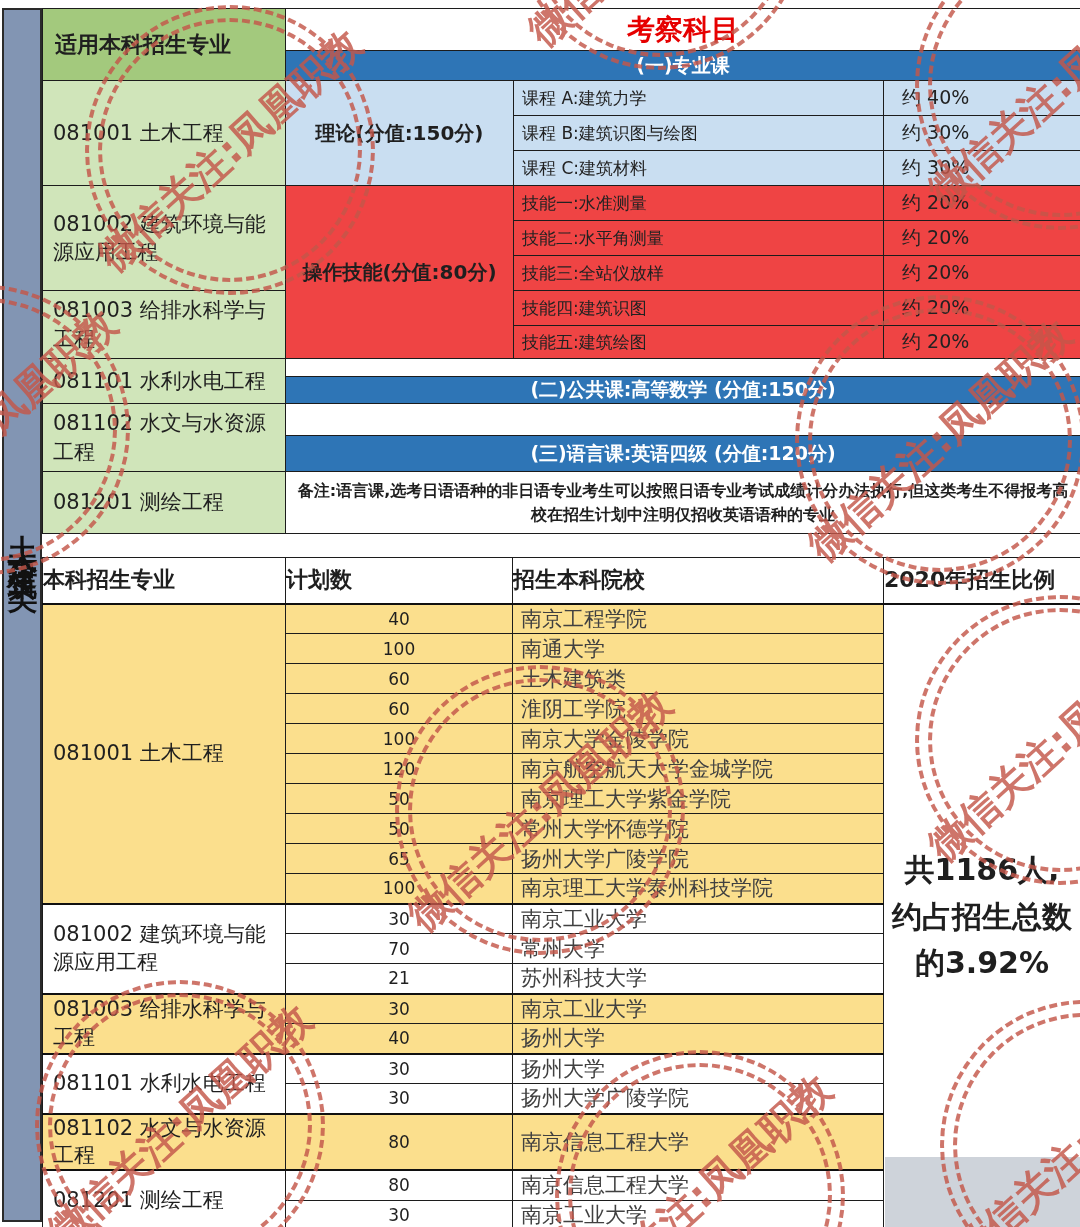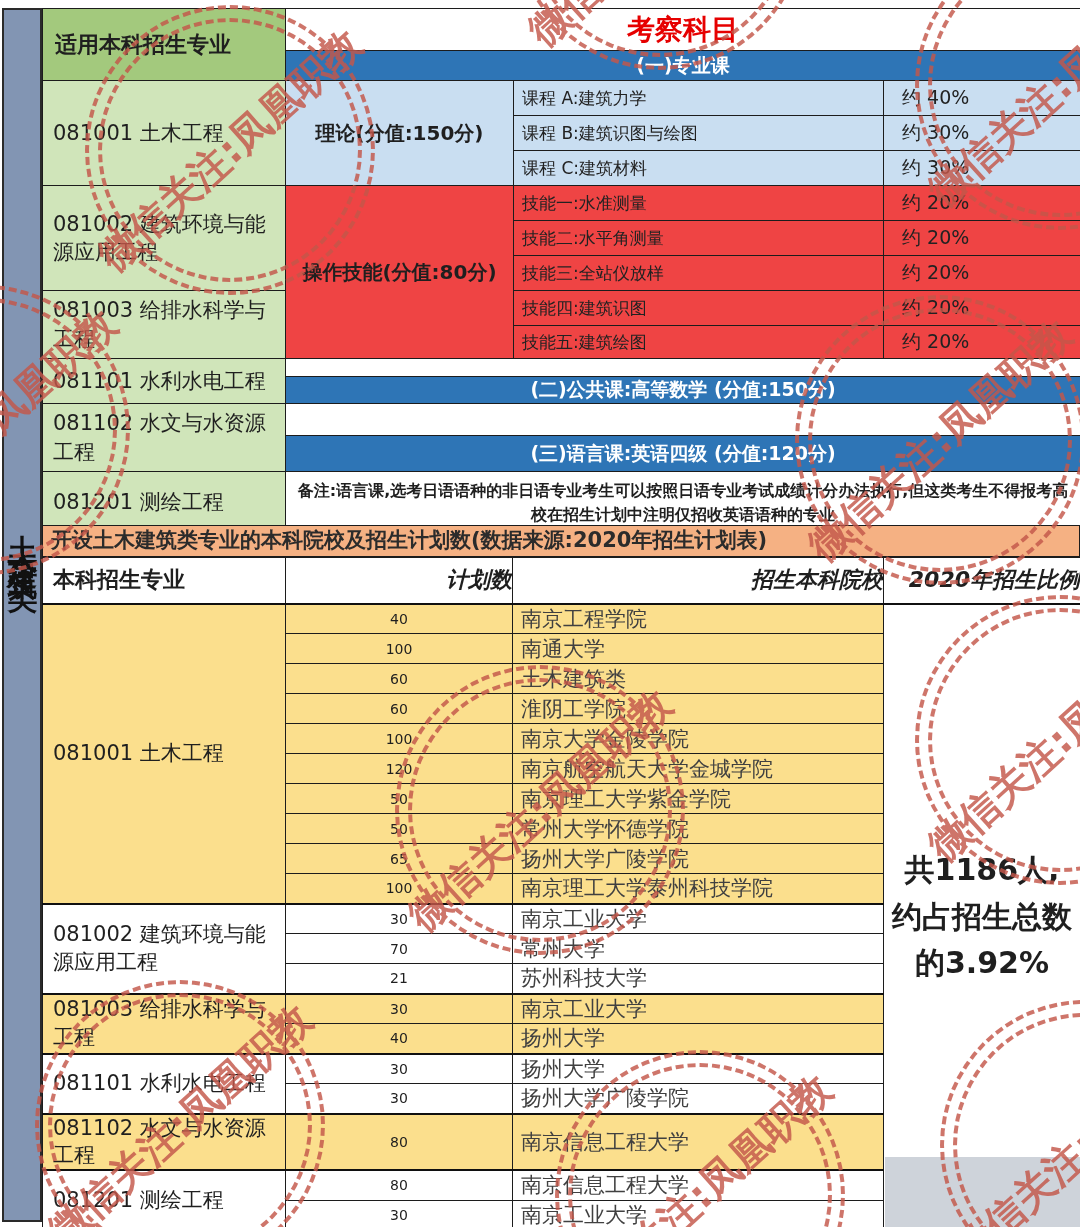--- a/index.html
+++ b/index.html
@@ -36,24 +36,24 @@
   .note-cell  { background:#ffffff; font-weight:bold; font-size:16px; text-align:center;
                 line-height:1.5; padding:0 10px; }
   
   .banner {
     position:absolute; left:42px; top:525px; width:1038px; height:32px;
     background:#f5b183; border:1.6px solid #1c1c1c; box-sizing:border-box;
     font-size:21px; font-weight:bold; color:#2b2b2b; line-height:29px; padding-left:8px;
   }
   
   .lt-head td { background:#ffffff; font-weight:bold; font-size:22px; }
-  .h-major  { padding-left:10px; }
-  .h-center { text-align:right;font-style:italic; }
+  .h-major  { }
+  .h-center { text-align:left; }
   .yellow   { background:#fbdf8d; }
-  .plan     { text-align:center; font-size:14px; }
+  .plan     { text-align:center; font-size:17px; }
   .school   { padding-left:8px; font-size:21px; color:#404040; }
   .grp      { font-size:21px; padding-left:10px; line-height:1.3; }
   .grp-top  { border-top:2.6px solid #101010; }
   .total-cell {
     background:#ffffff; font-size:30px; font-weight:bold; text-align:center;
     line-height:1.55; padding:0 6px; vertical-align:middle;
   }
   
   .stamp { position:absolute; width:290px; height:290px; opacity:0.82; pointer-events:none; z-index:5; }
   .ring-outer { position:absolute; left:0; top:0; right:0; bottom:0; border:4px dashed #c4574a; border-radius:50%; }
@@ -145,21 +145,20 @@
     <tr style="height:36px">
       <td class="bluebar" colspan="3">(三)语言课:英语四级 (分值:120分)</td>
     </tr>
     <tr style="height:62px">
       <td class="lgreen">081201 测绘工程</td>
       <td class="note-cell" colspan="3">备注:语言课,选考日语语种的非日语专业考生可以按照日语专业考试成绩计分办法执行,但这类考生不得报考高校在招生计划中注明仅招收英语语种的专业</td>
     </tr>
   </tbody>
     </table>
 
-  <div class="banner">开设土木建筑类专业的本科院校及招生计划数(数据来源:2020年招生计划表)</div>
 
   <table class="lower-table">
     <colgroup>
         <col style="width:243px">
         <col style="width:227px">
         <col style="width:371px">
         <col style="width:197px">
       </colgroup>
     <tbody>
         <tr class="lt-head" style="height:46px">

